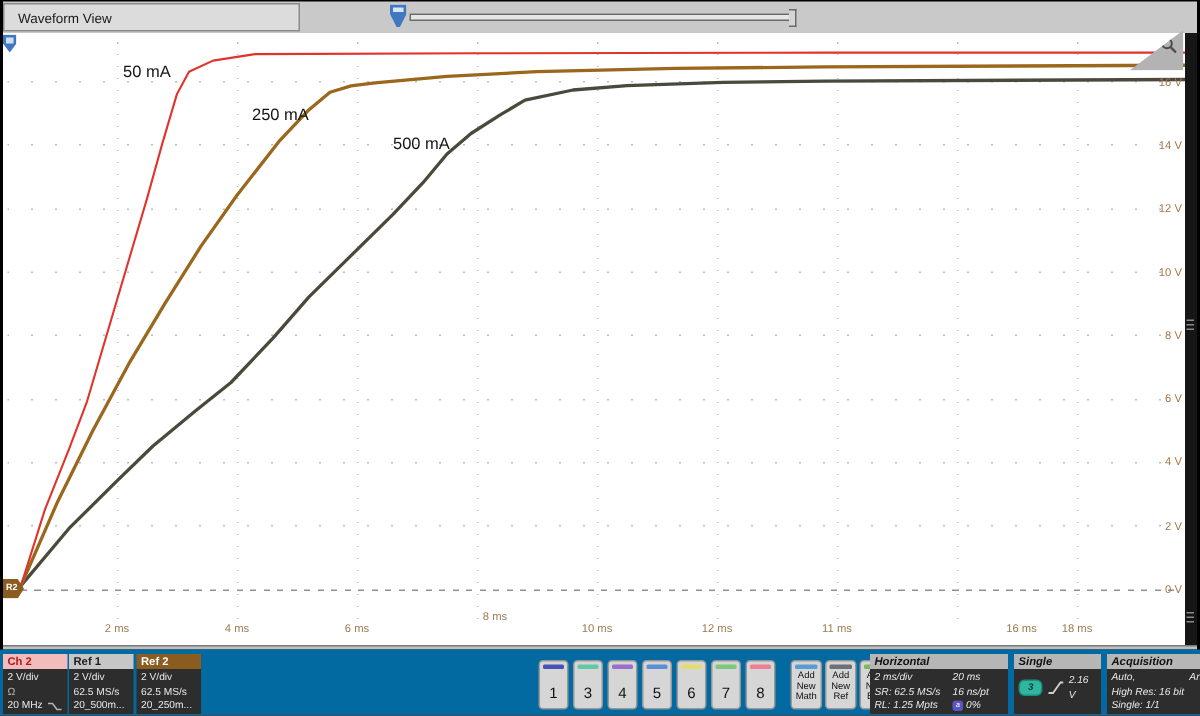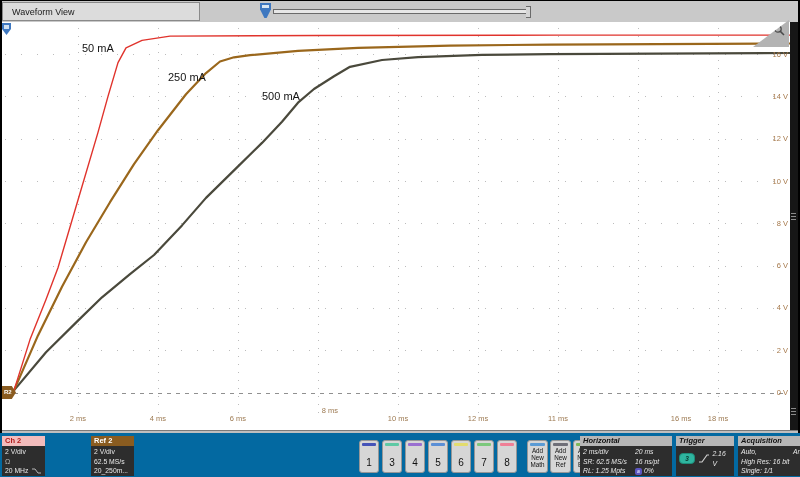--- a/index.html
+++ b/index.html
@@ -160,20 +160,28 @@
         <div class="ohm">Ω</div>
         <div class="bwrow">
           <span>20 MHz</span>
           <svg width="11" height="8">
             <polyline points="1,2 4,2 7,6 10,6" fill="none" stroke="#b5b5b5" stroke-width="1"></polyline>
           </svg>
         </div>
       </div>
     </div>
 
+    <div class="badge" style="left:46px">
+      <div class="badge-head head-ref1">Ref 1</div>
+      <div class="badge-body">
+        <div>2 V/div</div>
+        <div>62.5 MS/s</div>
+        <div>20_500m...</div>
+      </div>
+    </div>
 
     <div class="badge" style="left:91px">
       <div class="badge-head head-ref2">Ref 2</div>
       <div class="badge-body">
         <div>2 V/div</div>
         <div>62.5 MS/s</div>
         <div>20_250m...</div>
       </div>
     </div>
 
@@ -219,21 +227,21 @@
           <span>16 ns/pt</span>
         </div>
         <div class="prow">
           <span class="c1">RL: 1.25 Mpts</span>
           <span><span class="knob-icon">a</span><span>0%</span></span>
         </div>
       </div>
     </div>
 
     <div class="panel" id="panel-trigger">
-      <div class="panel-head">Trigger</div>
+      <div class="panel-head">Single</div>
       <div class="panel-body">
         <div class="trig-row">
           <span class="trig-src">3</span>
           <svg width="12" height="11">
             <polyline points="1,9 4,9 9,2 11,2" fill="none" stroke="#cfcfcf" stroke-width="1.2"></polyline>
           </svg>
           <span>2.16 V</span>
         </div>
       </div>
     </div>

